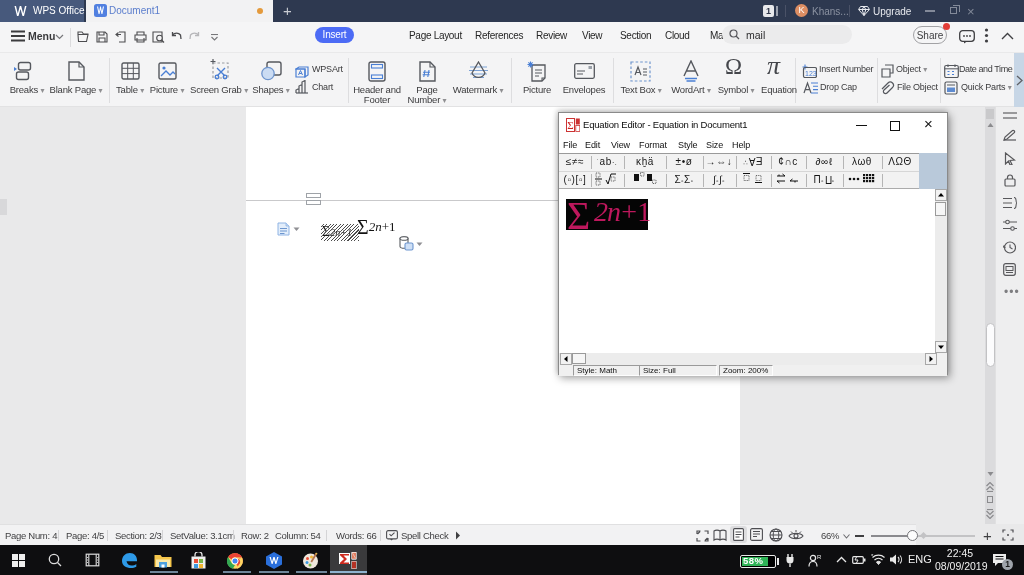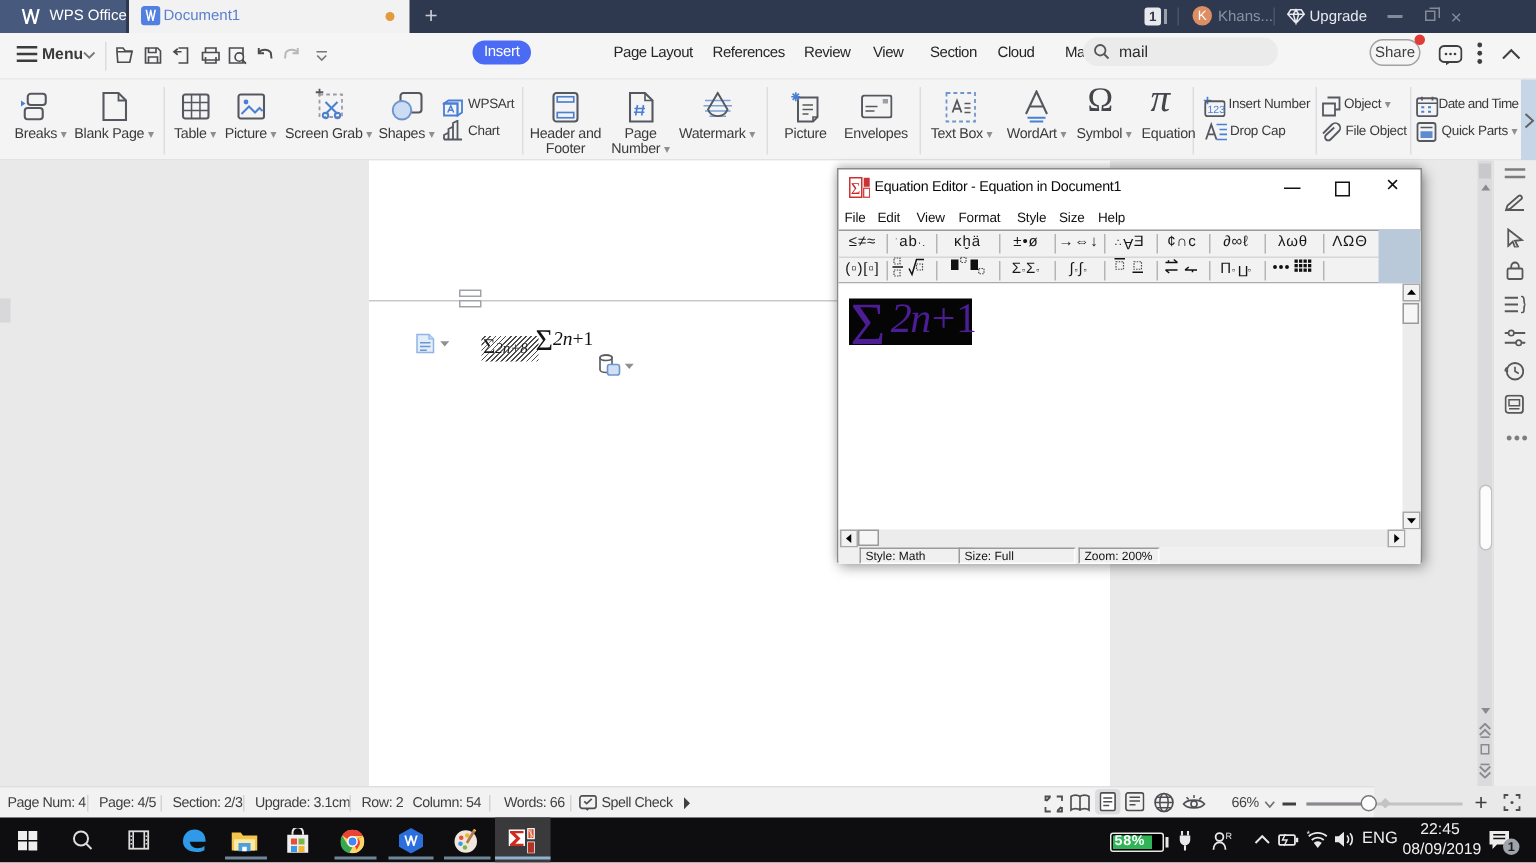--- a/index.html
+++ b/index.html
@@ -312,21 +312,21 @@
   <svg class="abs" style="left:277px;top:115px" width="13" height="14" viewBox="0 0 13 14">
       <path d="M1 1 h8 l3 3 v9 h-11 z" fill="#e3eefb" stroke="#90b4e4" stroke-width="1"></path>
       <path d="M9 1 v3 h3" fill="#c3d9f3" stroke="#90b4e4" stroke-width="0.8"></path>
       <path d="M3 6.5 h7 M3 9 h7 M3 11.5 h4.5" stroke="#6d96cf" stroke-width="1"></path>
     </svg>
   <svg class="abs" style="left:293px;top:120px" width="7" height="5" viewBox="0 0 7 5">
       <path d="M0.5 0.5 l3 3.5 l3 -3.5" fill="#909094"></path>
     </svg>
 
   <div class="abs" style="left:321px;top:117px;width:38px;height:17px;background:repeating-linear-gradient(135deg,#fdfdfd 0px,#fdfdfd 1.6px,#4a4a4a 1.6px,#4a4a4a 2.4px);overflow:hidden">
-    <span style="position:absolute;left:1px;top:0px;font-family:'Liberation Serif',serif;font-size:14px;color:#1a1a1a;text-shadow:0 0 2px #fff">Σ<i style="font-size:10px">2n+8</i></span>
+    <span style="position:absolute;left:1px;top:0px;font-family:'Liberation Serif',serif;font-size:14px;color:#1a1a1a;text-shadow:0 0 2px #fff">Σ<i style="font-size:10px">2n+1</i></span>
   </div>
 
   <div class="abs" style="left:357px;top:109px;font-family:'Liberation Serif',serif;color:#131313"><span style="font-size:20px">Σ</span><span style="font-size:13px;position:relative;top:-3px"><i>2n</i>+1</span></div>
 
   <svg class="abs" style="left:398px;top:129px" width="16" height="16" viewBox="0 0 16 16">
       <path d="M2 2.5 c0 -1.1 2 -1.8 4 -1.8 s4 0.7 4 1.8 v8 c0 1.1 -2 1.8 -4 1.8 s-4 -0.7 -4 -1.8 z" fill="#fff" stroke="#5a5d62" stroke-width="1.1"></path>
       <ellipse cx="6" cy="2.5" rx="4" ry="1.8" fill="#fff" stroke="#5a5d62" stroke-width="1.1"></ellipse>
       <rect x="7" y="7" width="8" height="7" rx="1.5" fill="#cfe0f6" stroke="#6d96cf" stroke-width="1.1"></rect>
     </svg>
   <svg class="abs" style="left:416px;top:135px" width="7" height="5" viewBox="0 0 7 5">
@@ -481,21 +481,21 @@
             <rect x="24" y="4" width="2.2" height="2.2"></rect>
             <rect x="15" y="7" width="2.2" height="2.2"></rect>
             <rect x="18" y="7" width="2.2" height="2.2"></rect>
             <rect x="21" y="7" width="2.2" height="2.2"></rect>
             <rect x="24" y="7" width="2.2" height="2.2"></rect>
           </g>
         </svg></div>
 
     <div class="abs" style="left:0;top:76px;width:388px;height:164px;background:#fff"></div>
     <div class="abs" style="left:7px;top:86px;width:82px;height:31px;background:#050505"></div>
-    <div class="abs" style="left:8px;top:79px;color:#4c1d95;font-family:'Liberation Serif',serif;letter-spacing:-1px;white-space:nowrap"><span style="font-size:40px;vertical-align:-8px">Σ</span><span style="font-size:28px;font-style:italic"> 2n</span><span style="font-size:28px"> + 1</span></div>
+    <div class="abs" style="left:8px;top:79px;color:#be185d;font-family:'Liberation Serif',serif;letter-spacing:-1px;white-space:nowrap"><span style="font-size:40px;vertical-align:-8px">Σ</span><span style="font-size:28px;font-style:italic"> 2n</span><span style="font-size:28px"> + 1</span></div>
 
     <div class="abs" style="left:376px;top:76px;width:12px;height:164px;background:#ececec"></div>
     <div class="sbtn" style="left:376px;top:76px">
         <svg width="10" height="10" viewBox="0 0 10 10">
           <path d="M2 6.5 L5 3 L8 6.5 Z" fill="#000"></path>
         </svg>
       </div>
     <div class="abs" style="left:376px;top:89px;width:11px;height:14px;background:#f6f6f6;border:1px solid #9a9a9a"></div>
     <div class="sbtn" style="left:376px;top:228px">
         <svg width="10" height="10" viewBox="0 0 10 10">
@@ -523,21 +523,21 @@
     <div class="dsc" style="left:160px;width:54px">Zoom: 200%</div>
   </div>
 </div>
 <div id="statusbar">
   <div class="sbt" style="left:5px">Page Num: 4</div>
   <div class="sbd" style="left:58px"></div>
   <div class="sbt" style="left:66px">Page: 4/5</div>
   <div class="sbd" style="left:107px"></div>
   <div class="sbt" style="left:115px">Section: 2/3</div>
   <div class="sbd" style="left:162px"></div>
-  <div class="sbt" style="left:170px">Upgrade: 3.1cm</div>
+  <div class="sbt" style="left:170px">SetValue: 3.1cm</div>
   <div class="sbd" style="left:233px"></div>
   <div class="sbt" style="left:241px">Row: 2</div>
   <div class="sbt" style="left:275px">Column: 54</div>
   <div class="sbd" style="left:326px"></div>
   <div class="sbt" style="left:336px">Words: 66</div>
   <div class="sbd" style="left:380px"></div>
   <svg class="abs" style="left:386px;top:5px" width="12" height="11" viewBox="0 0 12 11">
       <rect x="0.6" y="0.6" width="10.8" height="8.3" rx="1.5" fill="none" stroke="#4e4e52" stroke-width="1.1"></rect>
       <path d="M3.5 4.2 l1.6 1.6 l3.4 -3.2" fill="none" stroke="#4e4e52" stroke-width="1.1"></path>
       <path d="M4 9 l1.5 1.5 l1.5 -1.5" fill="#4e4e52"></path>

